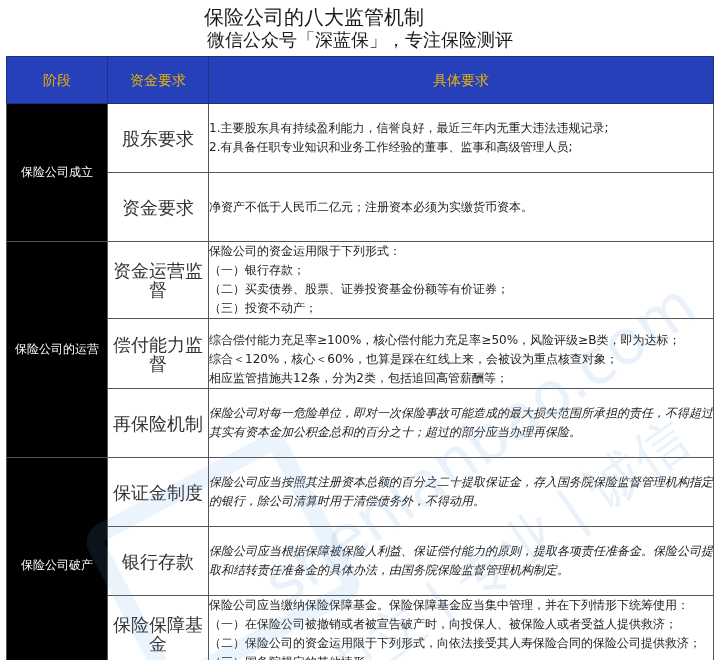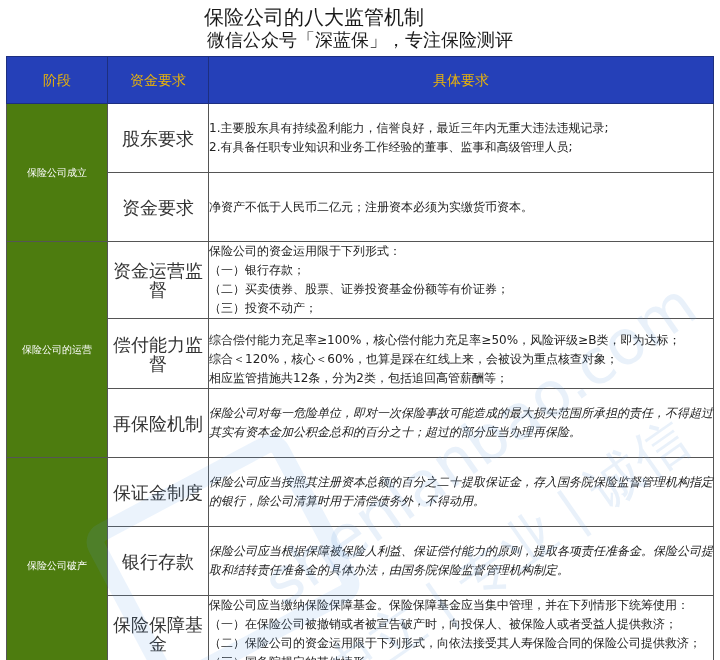--- a/index.html
+++ b/index.html
@@ -24,22 +24,22 @@
     table.grid td, table.grid th {
       border: 1px solid #555;
       padding: 0;
     }
     table.grid th {
       background: #2540b8; color: #eab308; font-weight: normal;
       font-size: 14px; height: 46px; text-align: center;
       border-color: #1d2f80;
     }
     td.stage {
-      background: #4d7c0f; color: #fff; text-align: center;
-      font-size: 10px; border-color: #1d2f80;
+      background: #000000; color: #fff; text-align: center;
+      font-size: 12px; border-color: #1d2f80;
     }
     td.mech { text-align: center; font-size: 18px; color: #333; background: transparent; }
     td.req { padding-left: 3px; padding-right: 3px; color: #222; vertical-align: middle; background: transparent; margin-top: 6px; }
     td.req.top { vertical-align: top; }
     .line { display: block; white-space: nowrap; }
     .line.wrap { white-space: normal; font-style: italic; }
     tr.r { height: 69px; }
     .watermark {
       position: absolute; left: 0; top: 0; width: 720px; height: 660px;
       pointer-events: none; overflow: hidden;

